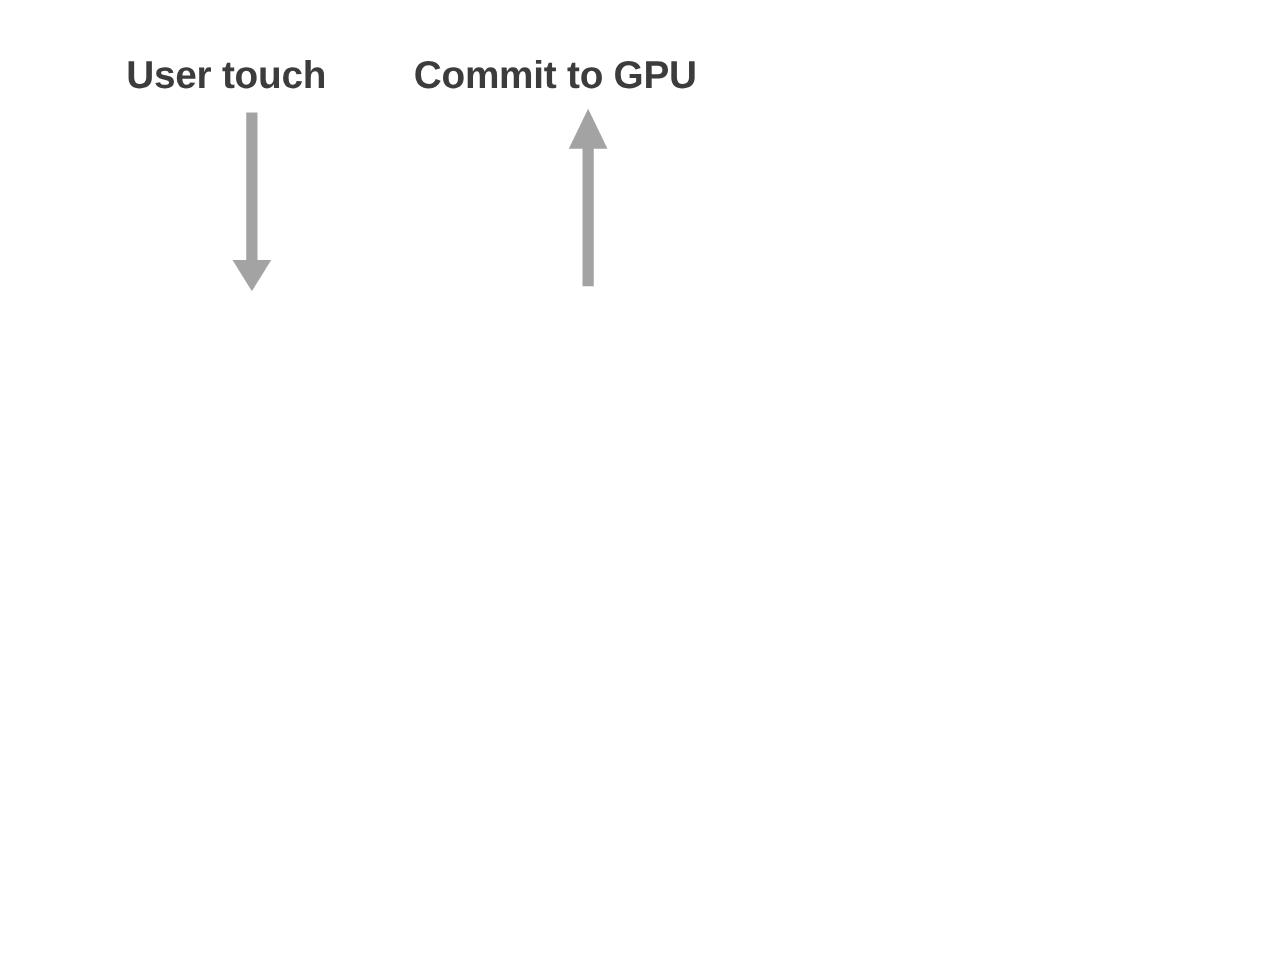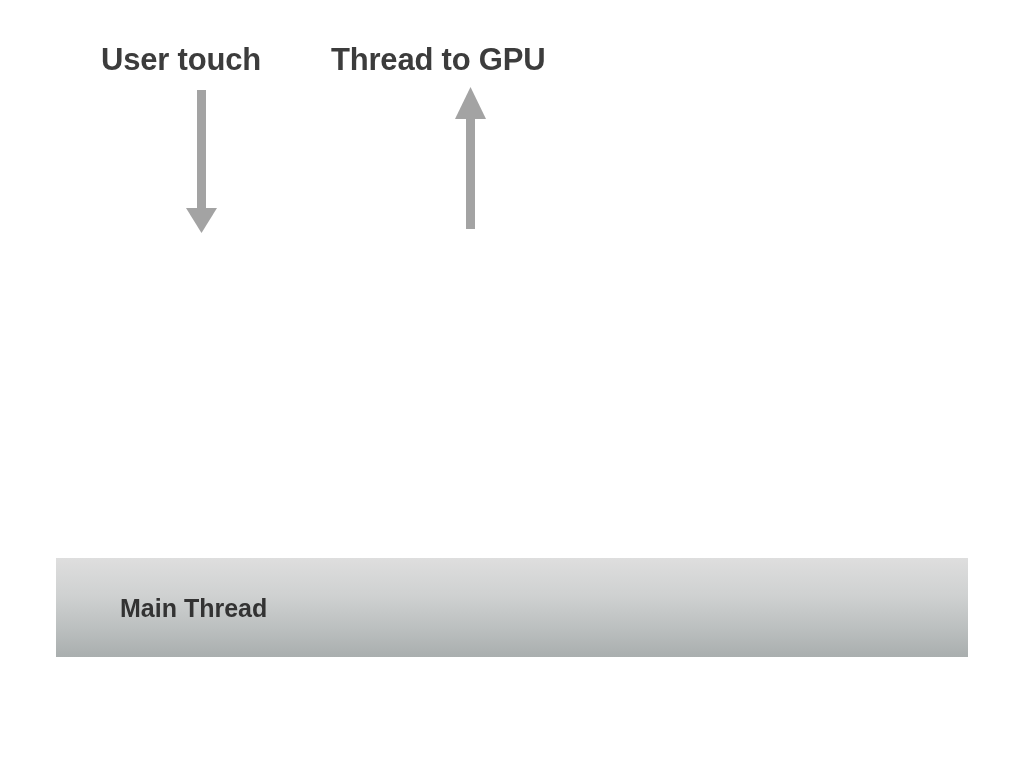--- a/index.html
+++ b/index.html
@@ -83,27 +83,24 @@
 
   <div class="annotation-label" id="label-user-touch">User touch</div>
 
   <svg class="arrow" id="arrow-user-touch" style="left:180px; top:86px;" width="44" height="152" viewBox="0 0 44 152">
     <g fill="#a3a3a3">
       <rect x="17" y="4" width="9" height="121"></rect>
       <polygon points="6,122 37,122 21.5,147"></polygon>
     </g>
   </svg>
 
-  <div class="annotation-label" id="label-commit-gpu">Thread to GPU</div>
+  <div class="annotation-label" id="label-commit-gpu">Commit to GPU</div>
 
   <svg class="arrow" id="arrow-commit-gpu" style="left:450px; top:84px;" width="44" height="150" viewBox="0 0 44 150">
     <g fill="#a3a3a3">
       <polygon points="20.5,3 36,35 5,35"></polygon>
       <rect x="16" y="34" width="9" height="111"></rect>
     </g>
   </svg>
 
 
-  <div class="lane" id="lane-main">
-    <span class="lane-label">Main Thread</span>
-  </div>
 
 </div>
 
 </body></html>

